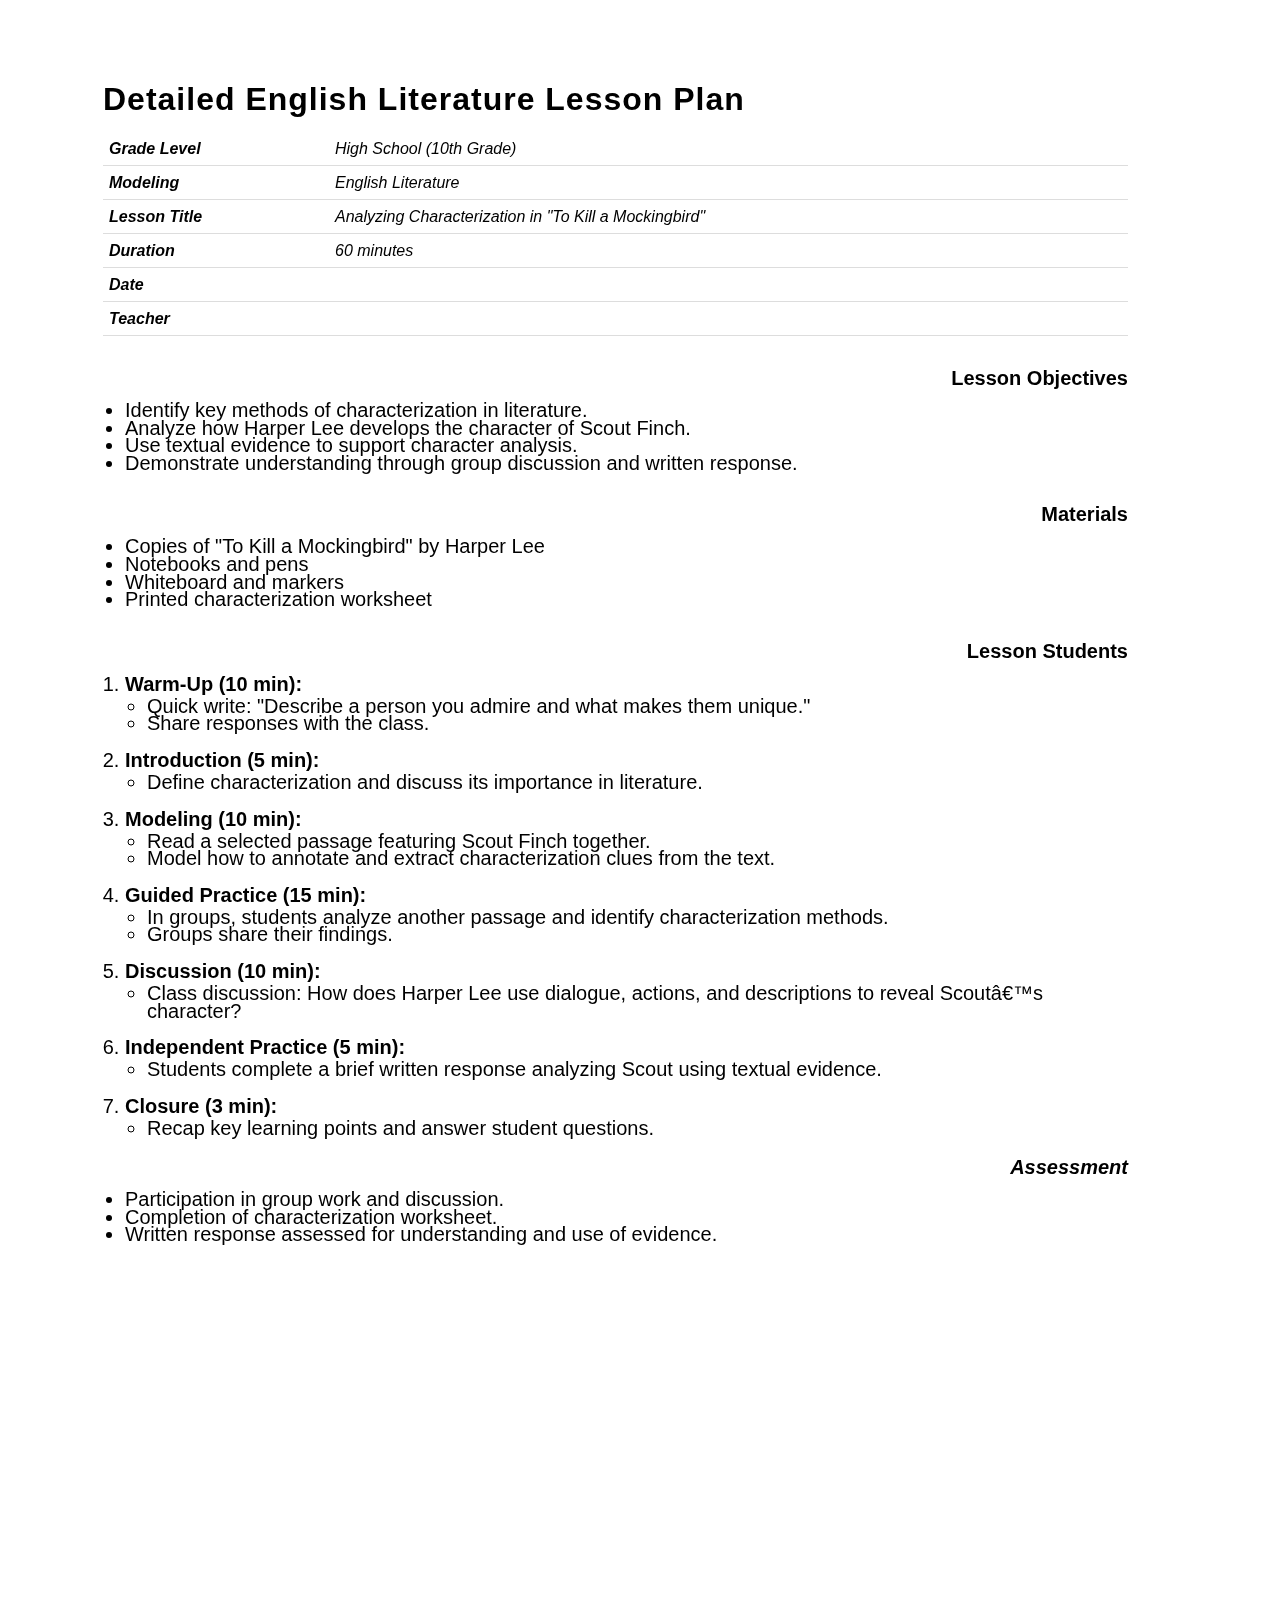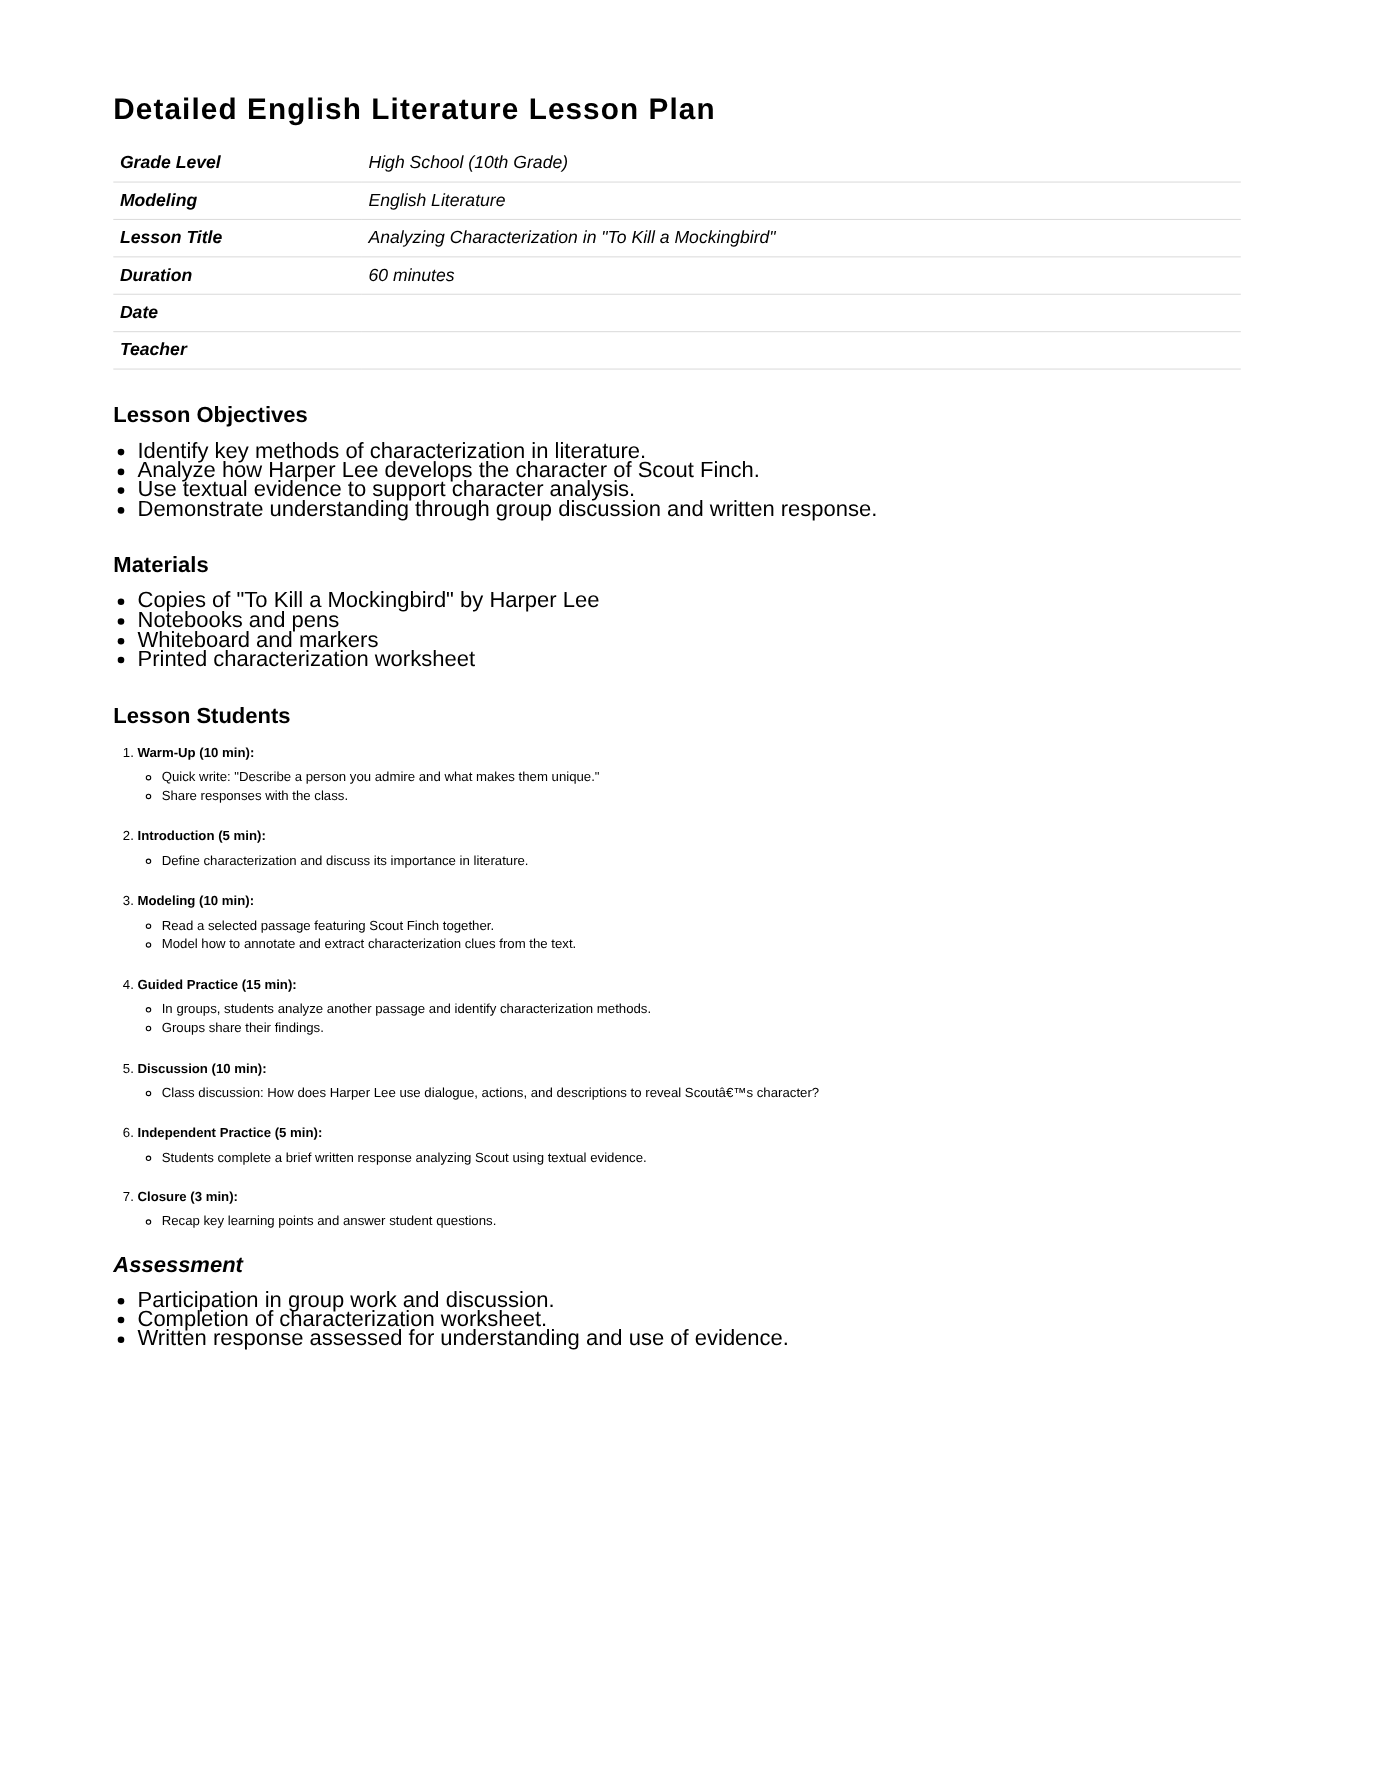--- a/index.html
+++ b/index.html
@@ -9,21 +9,21 @@
     font-family: "Liberation Sans", sans-serif;
     color: #000;
   }
   .page {
     position: relative;
     padding: 78px 0 0 103px;
     width: 1025px;
   }
   h1 {
     font-family: "Liberation Sans", sans-serif;
-    font-size: 27px;
+    font-size: 32px;
     font-weight: bold;
     letter-spacing: 1px;
     margin: 0 0 12px 0;
     line-height: 42px;
     color: #000;
   }
   table.info {
     width: 1025px;
     border-collapse: collapse;
     font-size: 16px;
@@ -37,32 +37,33 @@
   }
   table.info td.label {
     font-weight: bold;
     width: 214px;
   }
   h2 {
     font-size: 20px;
     font-weight: bold;
     margin: 30px 0 12px 0;
     line-height: 24px;
+    text-align: right;
   }
   ul.bullets {
     margin: 0;
     padding-left: 22px;
     font-size: 20px;
     line-height: 17.6px;
     list-style-type: disc;
   }
   ol.steps {
     margin: 0;
     padding-left: 22px;
-    font-size: 12px;
+    font-size: 20px;
     line-height: 18px;
   }
   ol.steps > li { margin-bottom: 18px; }
   ol.steps > li .step-title { font-weight: bold; }
   ol.steps ul {
     list-style-type: circle;
     margin: 5px 0 0 0;
     padding-left: 22px;
     line-height: 17.6px;
   }

